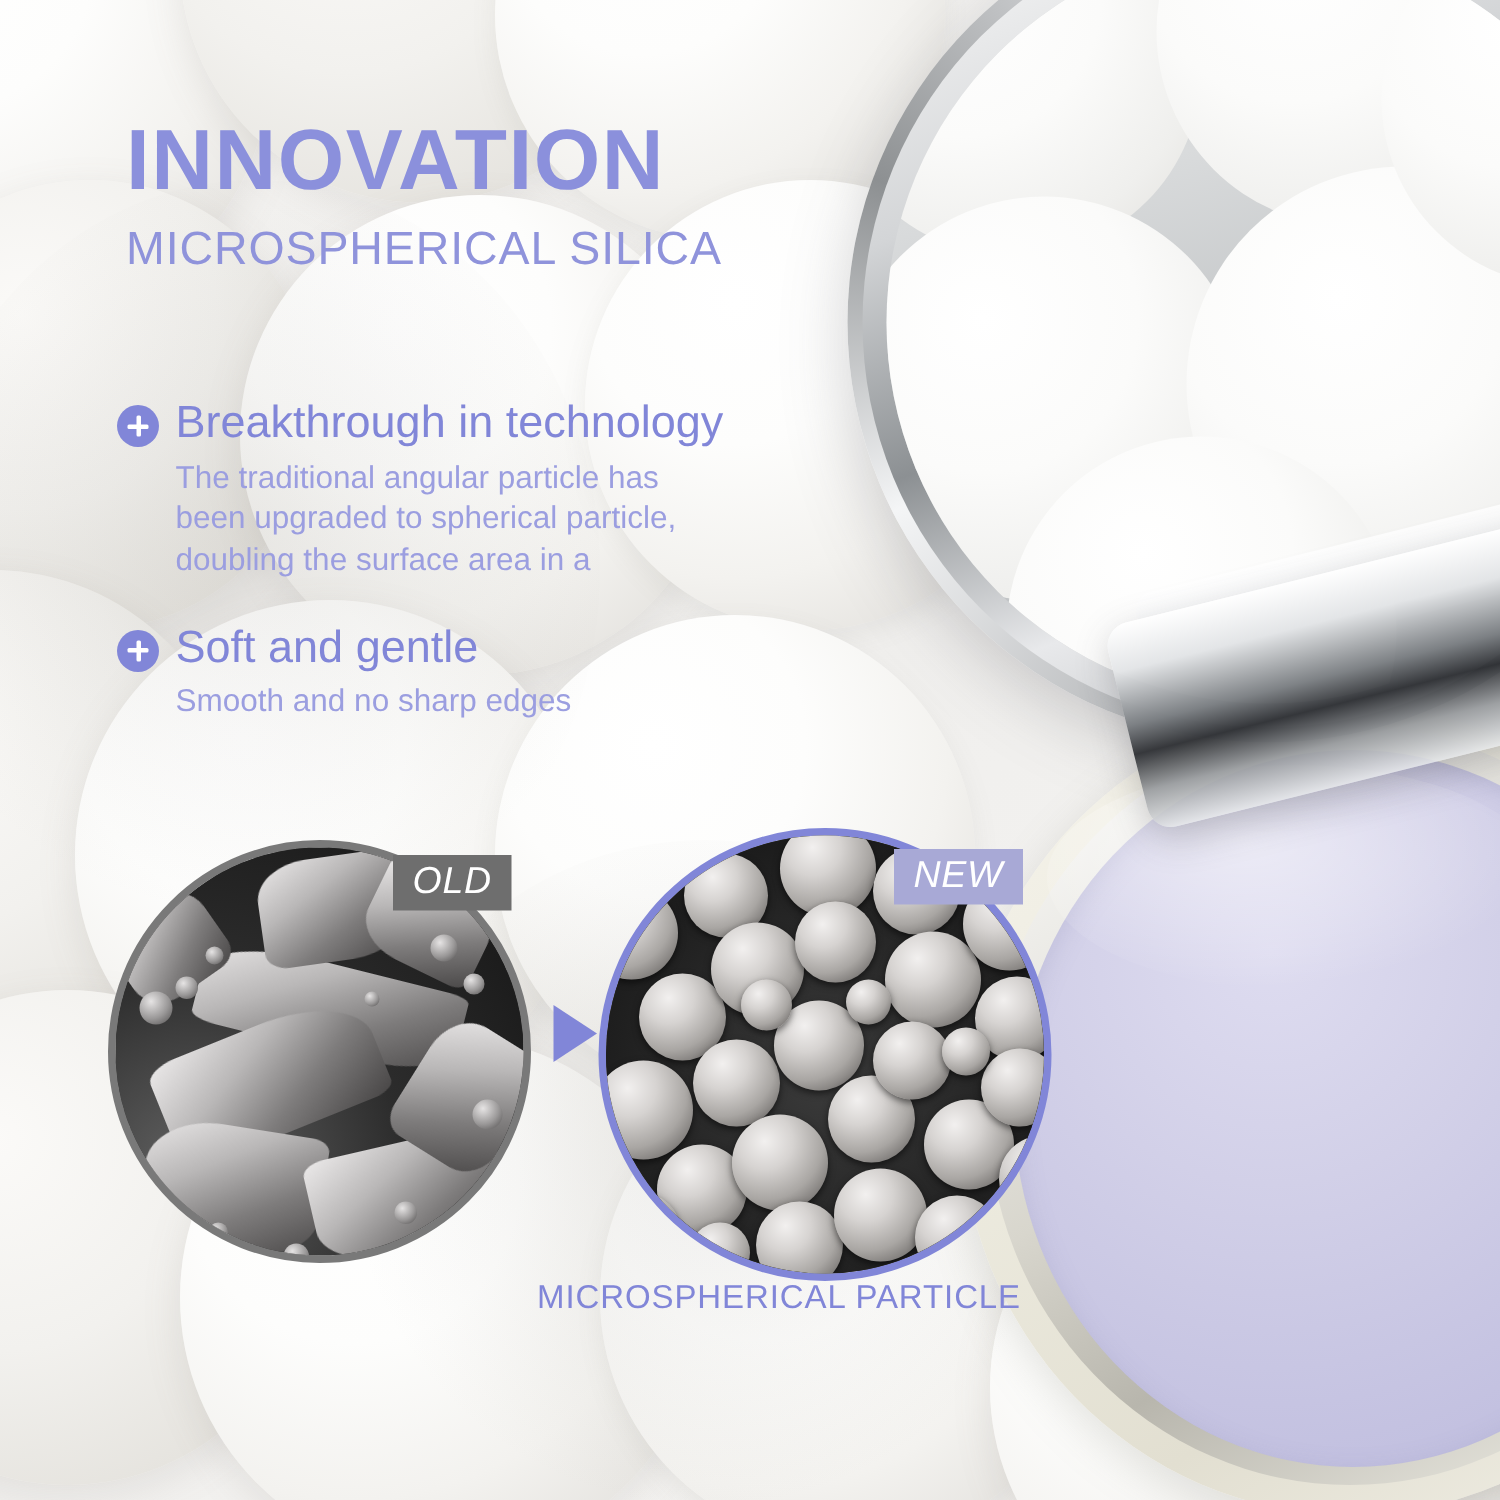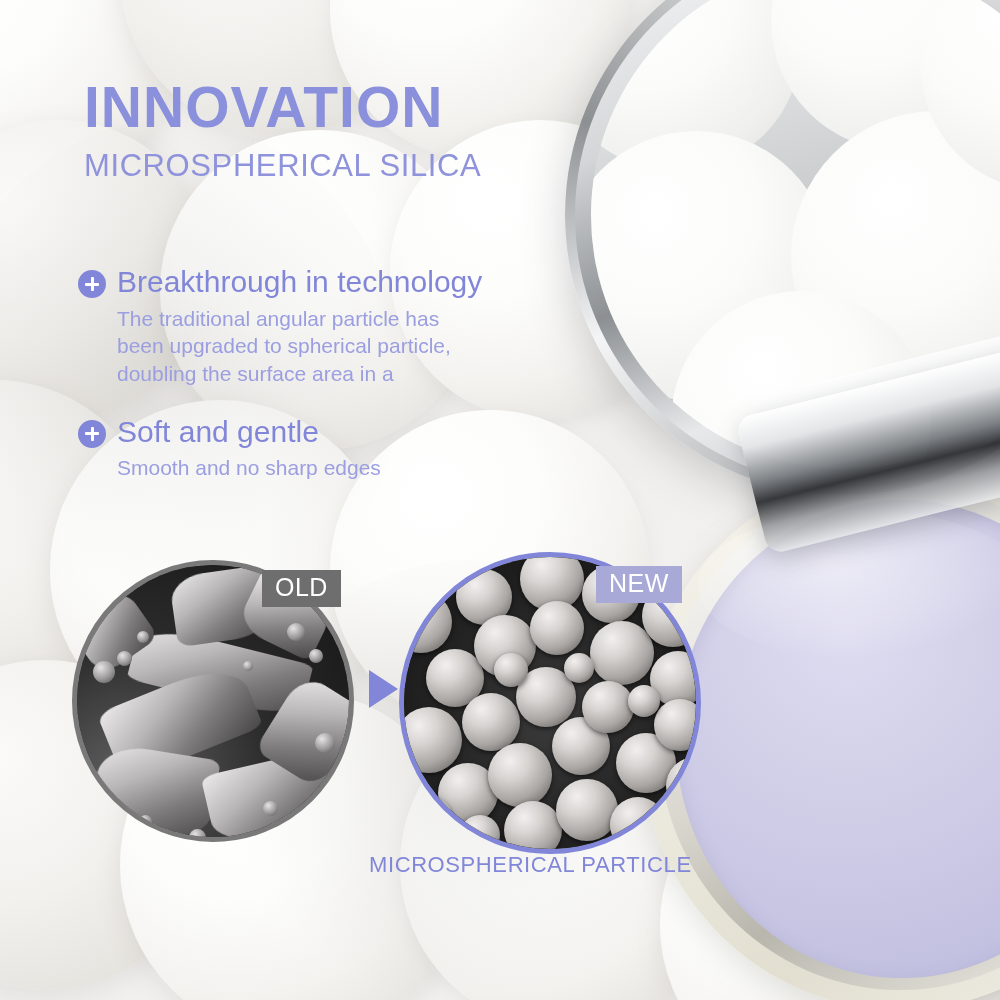--- a/index.html
+++ b/index.html
@@ -155,39 +155,39 @@
     background:radial-gradient(circle at 50% 55%,#3b3b3b 0%,#232323 55%,#121212 100%),#1a1a1a;
   }
   .ball{
     position:absolute; border-radius:50%;
     background:radial-gradient(circle at 34% 28%,#f2f0ef 0%,#d6d3d1 30%,#a9a6a3 62%,#6d6a68 88%,#3e3c3b 100%);
     box-shadow:0 2px 5px rgba(0,0,0,.55);
   }
 
   .badge{
     position:absolute; padding:5px 13px 7px;
-    font-size:25px; color:#fff; letter-spacing:.5px; line-height:1;
+    font-size:25px; color:#fff; letter-spacing:.5px; line-height:1;font-style:italic;
   }
   .badge-old{ left:190px; top:18px; background:#6e6e6e; }
   .badge-new{ left:524px; top:14px; background:#a8a9d6; }
 
   .arrow{
     position:absolute; left:297px; top:118px;
     width:0; height:0;
     border-top:19px solid transparent;
     border-bottom:19px solid transparent;
     border-left:29px solid #8186d8;
   }
 
   .cap{
     position:absolute; top:300px;
     font-size:22px; letter-spacing:.6px; font-weight:400;
   }
   .cap-old{ left:32px; color:#7c7c7c; }
-  .cap-new{ left:297px; color:#8186d8; }
+  .cap-new{ left:286px; color:#8186d8; }
 </style>
 </head>
 <body>
 
 <div id="stage">
 
   <div class="bg-base"></div>
 
   <div class="sphere" style="left:-150px; top:-120px; width:330px; height:330px;"></div>
   <div class="sphere dim" style="left:120px;  top:-185px; width:320px; height:320px;"></div>

